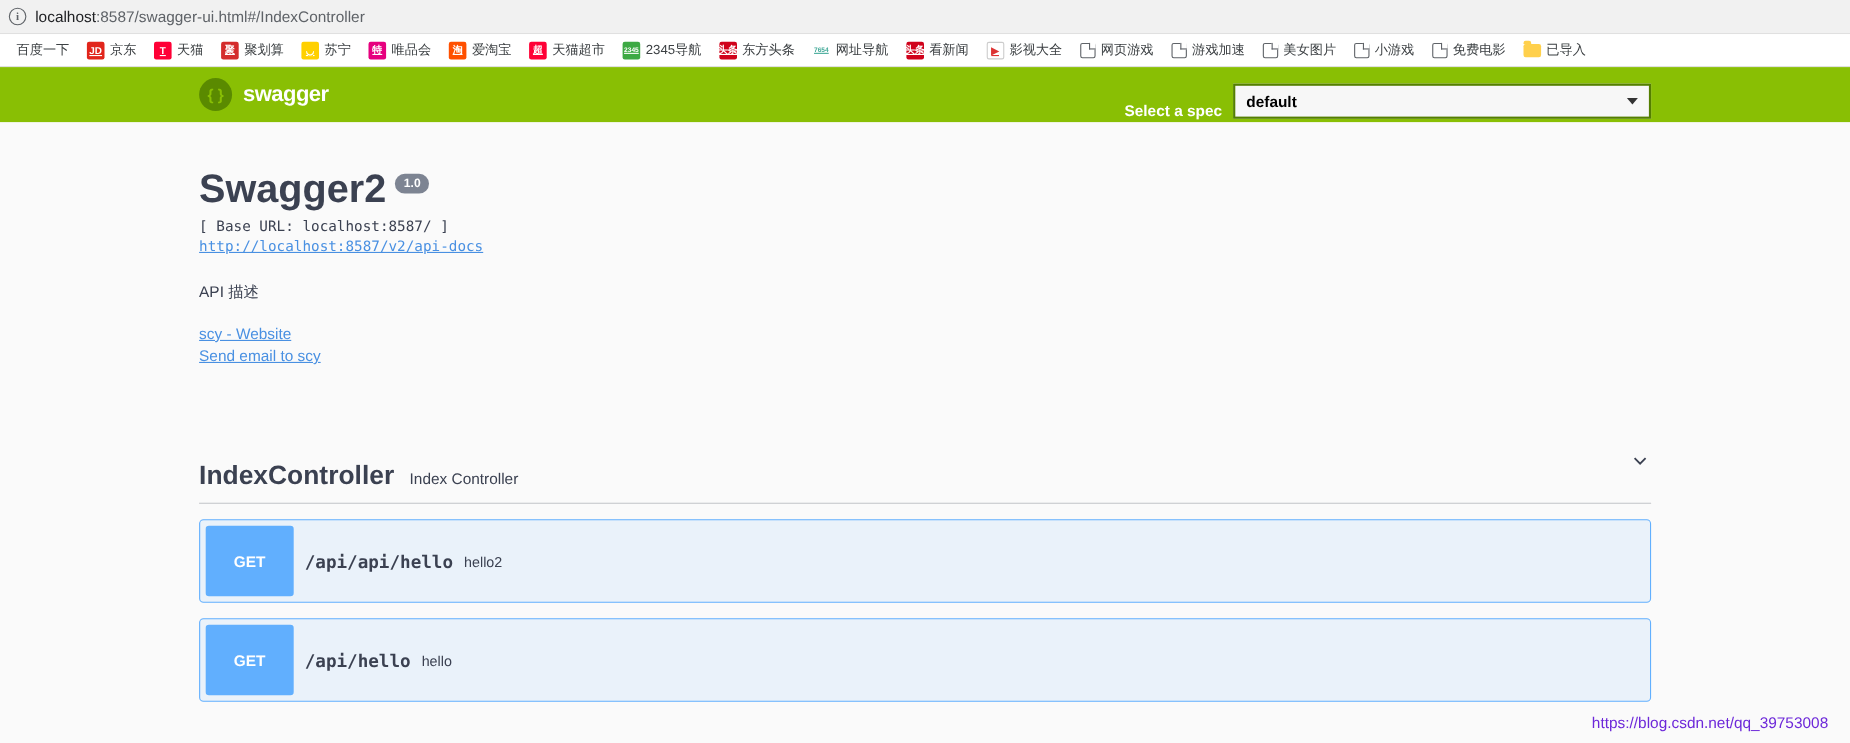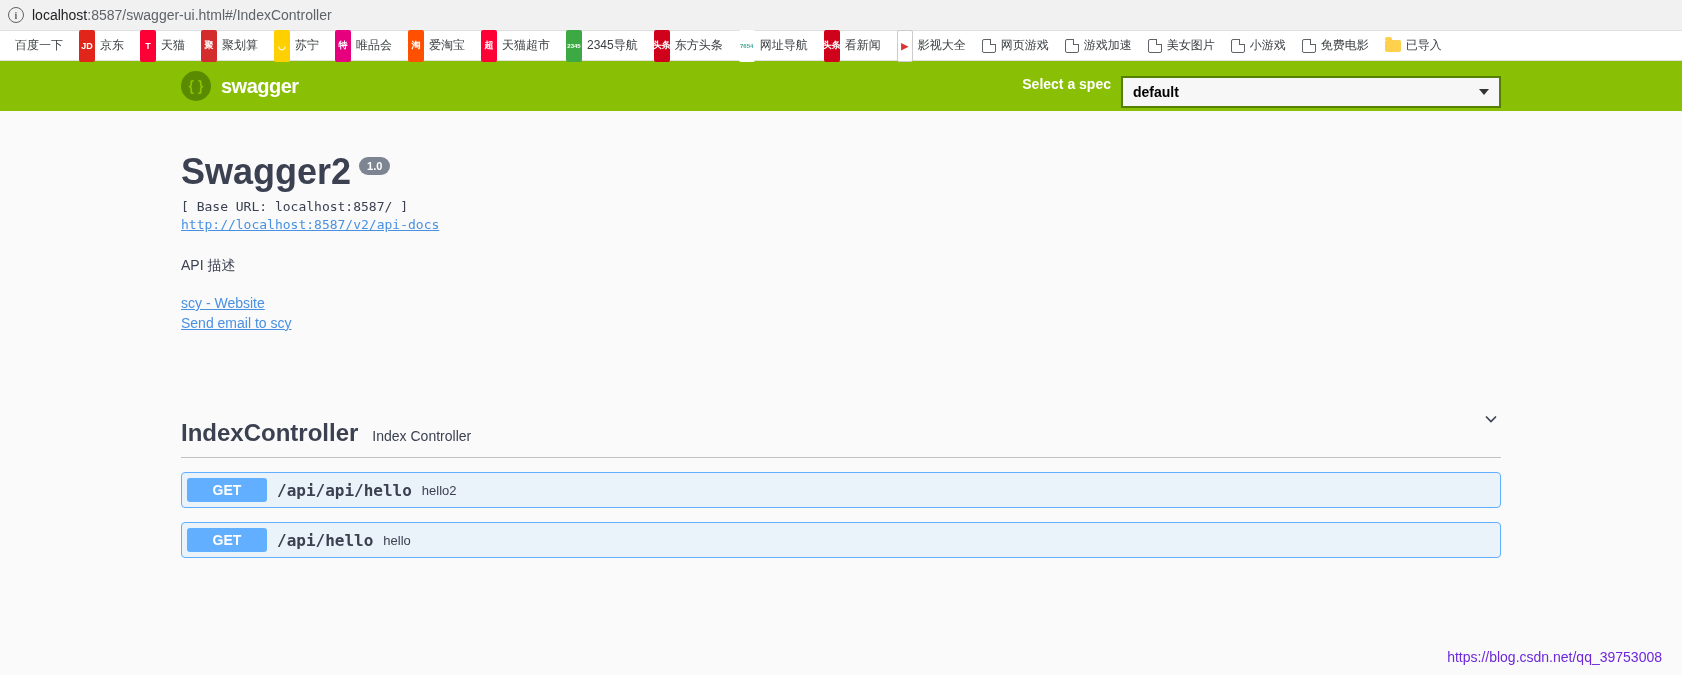--- a/index.html
+++ b/index.html
@@ -8,33 +8,33 @@
 
 .browser-bar { height: 31px; background: #f1f1f1; display: flex; align-items: center; padding: 0 8px; border-bottom: 1px solid #e0e0e0; gap: 8px; }
 .info-icon { width: 16px; height: 16px; border: 1.5px solid #5f6368; border-radius: 50%; display: flex; align-items: center; justify-content: center; font-size: 10px; color: #5f6368; font-family: serif; font-weight: bold; }
 .url-text { color: #202124; font-size: 14px; }
 .url-text .host { color: #202124; }
 .url-text .path { color: #5f6368; }
 
 
 .bookmarks-bar { height: 30px; background: #fff; display: flex; align-items: center; padding: 8px 10px; gap: 6px; border-bottom: 1px solid #e0e0e0; font-size: 12px; color: #3c4043; }
 .bookmark { display: flex; align-items: center; gap: 5px; padding: 2px 5px; cursor: pointer; white-space: nowrap; }
-.bm-icon { width: 16px; height: 32px; display: flex; align-items: center; justify-content: center; font-size: 9px; font-weight: bold; color: #fff; border-radius: 2px; }
+.bm-icon { width: 16px; height: 16px; display: flex; align-items: center; justify-content: center; font-size: 9px; font-weight: bold; color: #fff; border-radius: 2px; text-decoration: underline; }
 .bm-page-icon { width: 14px; height: 14px; border: 1.5px solid #5f6368; border-radius: 2px; position: relative; }
 .bm-page-icon::after { content: ''; position: absolute; top: -1px; right: -1px; width: 5px; height: 5px; background: #fff; border-left: 1.5px solid #5f6368; border-bottom: 1.5px solid #5f6368; }
 .bm-folder-icon { width: 16px; height: 12px; background: #ffd04c; border-radius: 2px; position: relative; }
 .bm-folder-icon::before { content: ''; position: absolute; top: -3px; left: 0; width: 7px; height: 3px; background: #ffd04c; border-radius: 2px 2px 0 0; }
 
 
 .topbar { background: #89bf04; height: 50px; display: flex; align-items: center; justify-content: space-between; padding: 0 0; }
 .topbar-inner { width: 1320px; margin: 0 auto; display: flex; align-items: center; justify-content: space-between; }
 .swagger-logo { display: flex; align-items: center; gap: 10px; }
 .logo-circle { width: 30px; height: 30px; background: #5a8a00; border-radius: 50%; display: flex; align-items: center; justify-content: center; color: #89bf04; font-size: 14px; font-weight: bold; }
 .logo-text { color: #fff; font-size: 20px; font-weight: 700; letter-spacing: -0.5px; }
-.spec-selector { display: flex; align-items: flex-start; gap: 10px; margin-top: 12px; }
+.spec-selector { display: flex; align-items: flex-end; gap: 10px; margin-top: 12px; }
 .spec-label { color: #fff; font-size: 14px; font-weight: 700; }
 .spec-select { width: 380px; height: 32px; border: 2px solid #547f00; background: #f7f7f7; padding: 0 10px; font-size: 14px; font-weight: 700; position: relative; appearance: none; }
 .spec-select-wrap { position: relative; }
 .spec-select-wrap::after { content: ''; position: absolute; right: 12px; top: 50%; transform: translateY(-50%); border-left: 5px solid transparent; border-right: 5px solid transparent; border-top: 6px solid #333; pointer-events: none; }
 
 
 .main { width: 1320px; margin: 0 auto; padding: 40px 0; }
 .title-row { display: flex; align-items: baseline; gap: 8px; }
 .api-title { font-size: 36px; font-weight: 700; color: #3b4151; font-family: sans-serif; }
 .version-badge { background: #7d8492; color: #fff; font-size: 11px; font-weight: 700; padding: 3px 8px; border-radius: 57px; position: relative; top: -14px; }
@@ -49,21 +49,21 @@
 .tag-header { display: flex; align-items: center; justify-content: space-between; padding: 10px 0; border-bottom: 1px solid rgba(59,65,81,.3); cursor: pointer; }
 .tag-left { display: flex; align-items: baseline; gap: 14px; }
 .tag-name { font-size: 24px; font-weight: 700; color: #3b4151; margin-top: 28px; }
 .tag-desc { font-size: 14px; color: #3b4151; }
 .chevron { width: 20px; height: 20px; }
 .chevron svg { stroke: #3b4151; stroke-width: 2; fill: none; }
 
 
 .opblock { border: 1px solid #61affe; background: rgba(97,175,254,.1); border-radius: 4px; margin-top: 14px; }
 .opblock-summary { display: flex; align-items: center; padding: 5px; cursor: pointer; gap: 10px; }
-.method-badge { background: #61affe; color: #fff; font-size: 14px; font-weight: 700; min-width: 80px; text-align: center; padding: 4px 0; border-radius: 3px; }
+.method-badge { background: #61affe; color: #fff; font-size: 14px; font-weight: 700; min-width: 80px; text-align: center; padding: 24px 0; border-radius: 3px; }
 .op-path { font-family: monospace; font-size: 16px; font-weight: 600; color: #3b4151; }
 .op-desc { font-size: 13px; color: #3b4151; }
 
 
 .watermark { position: fixed; bottom: 10px; right: 20px; color: #6d28d9; font-size: 14px; }
 </style>
 </head>
 <body>
 
 <div class="browser-bar">

